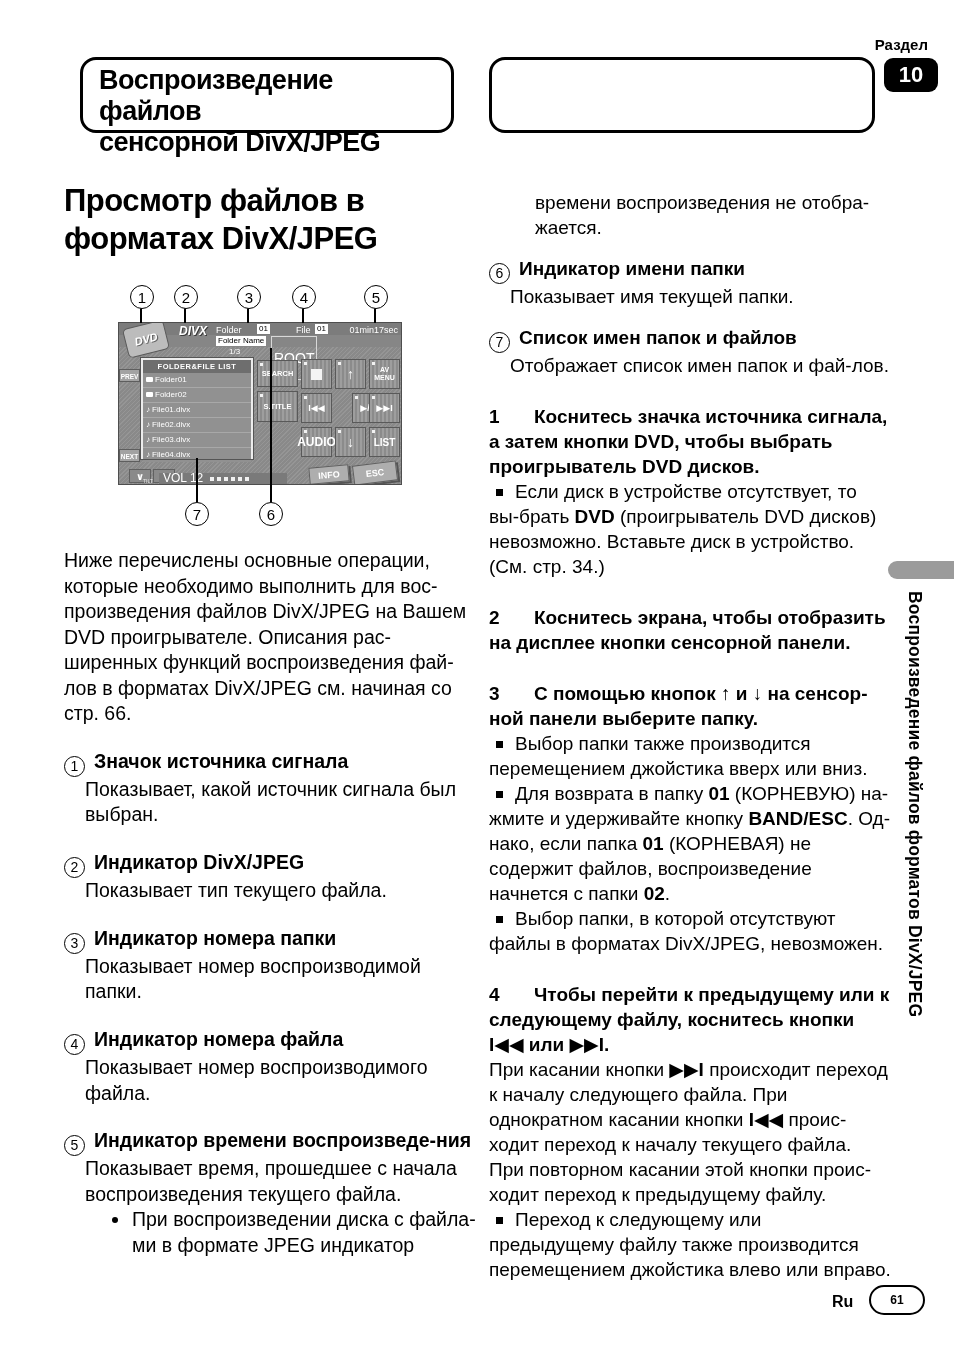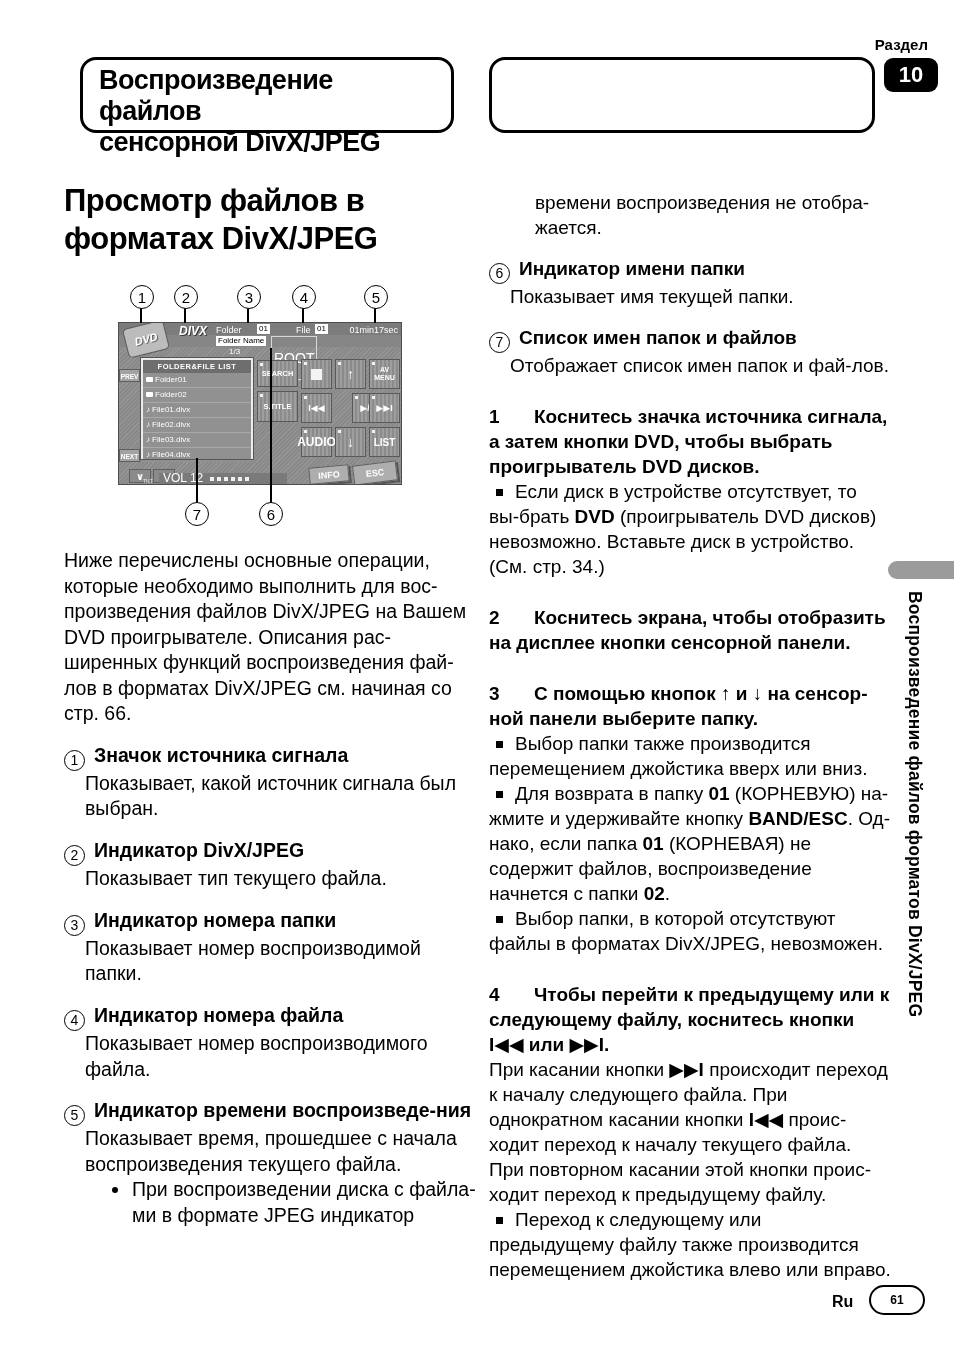--- a/index.html
+++ b/index.html
@@ -64,21 +64,21 @@
   .tilt{position:absolute;font-size:5px;color:#e8e8e8;}
   .volbar{position:absolute;left:40px;top:150px;width:128px;height:11px;background:#7a7a7a;color:#fff;
       font-size:12px;line-height:11px;padding-left:4px;box-sizing:border-box;white-space:nowrap;}
   .voldot{display:inline-block;width:4px;height:4px;background:#f0f0f0;margin-left:3px;vertical-align:1px;}
   .sticker{position:absolute;background:#aeaeae;border:1px solid #5f5f5f;color:#fff;font-weight:bold;
       font-size:9px;display:flex;align-items:center;justify-content:center;box-shadow:2px 2px 0 #555;}
 
   
   .col-left{position:absolute;left:64px;top:548px;width:414px;font-size:19.5px;line-height:25.5px;}
   .col-right{position:absolute;left:489px;top:190px;width:402px;font-size:19px;line-height:25px;}
-  .item{margin-top:16px;}
+  .item{margin-top:22px;}
   .item-h{font-weight:bold;}
   .co-inline{display:inline-flex;width:21px;height:21px;border:1.3px solid #000;border-radius:50%;
       align-items:center;justify-content:center;font-size:14px;font-weight:normal;margin-right:9px;
       vertical-align:-3px;box-sizing:border-box;flex:none;}
   .item-d{padding-left:21px;}
   .lbullet{padding-left:68px;position:relative;}
   .lbullet::before{content:"";position:absolute;left:48px;top:10px;width:6px;height:6px;border-radius:50%;background:#000;}
   .cont{padding-left:46px;}
   .gap-sm{margin-top:16px;}
   .step{margin-top:26px;}

